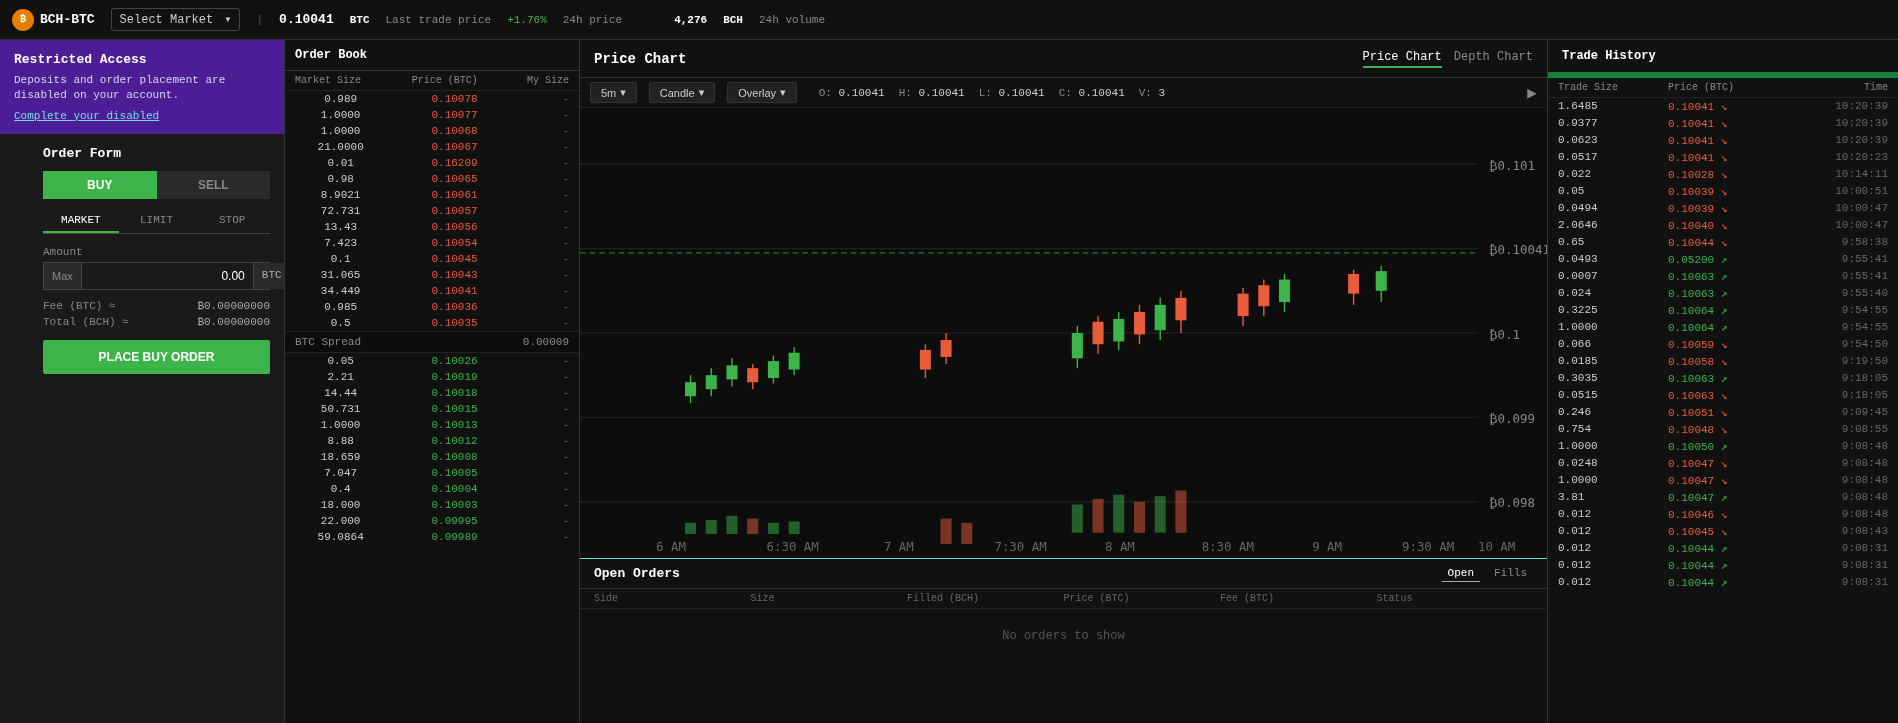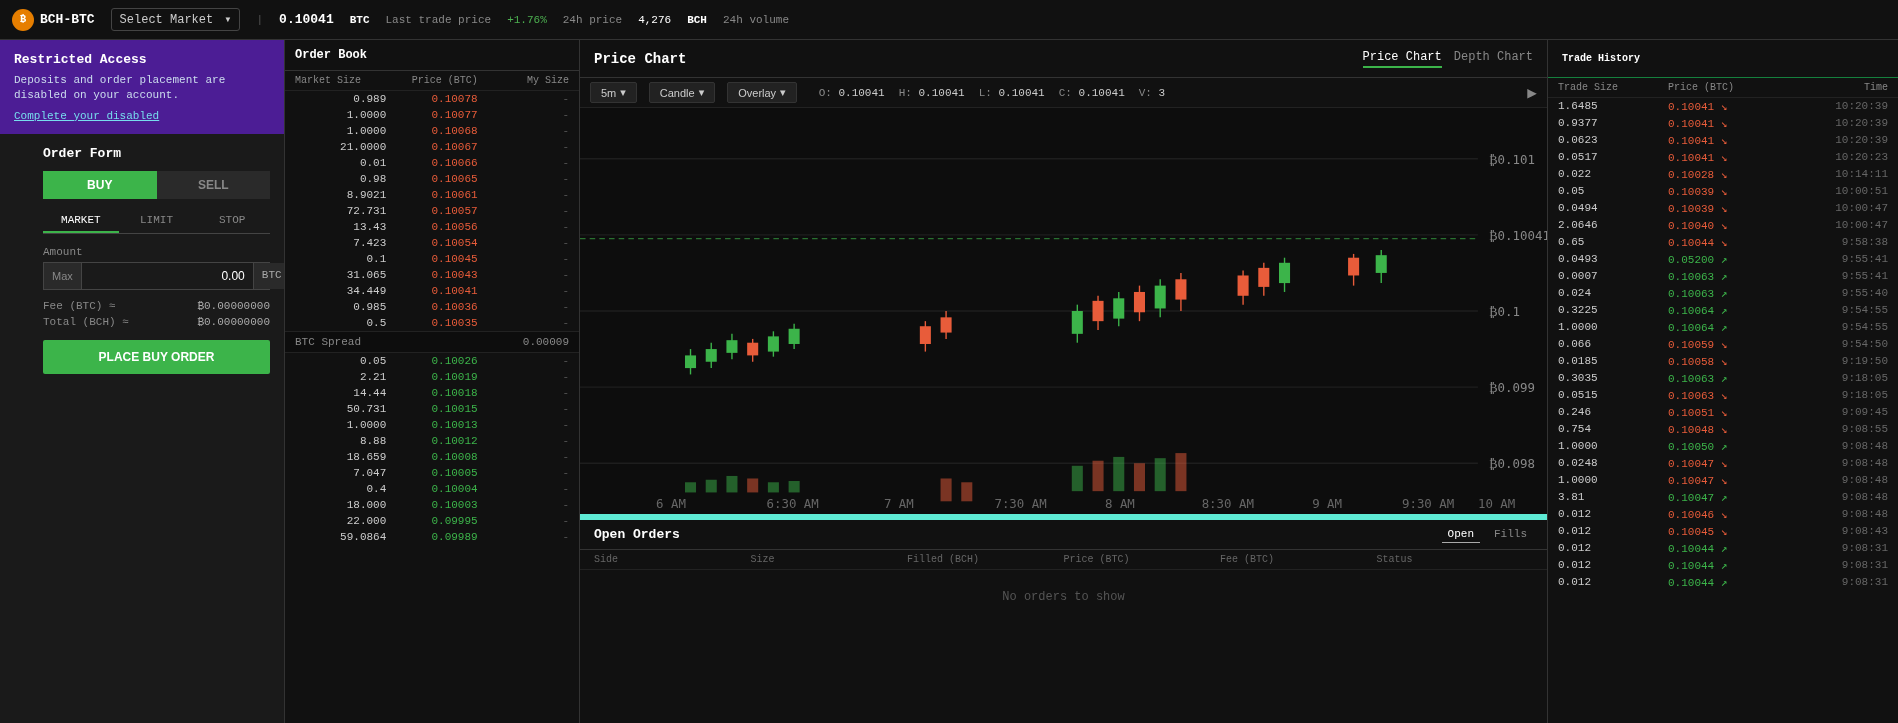--- a/index.html
+++ b/index.html
@@ -12,21 +12,21 @@
     }
     #header .logo { color: #fff; font-weight: bold; font-size: 13px; display: flex; align-items: center; gap: 6px; }
     #header .logo-icon { width: 22px; height: 22px; background: #e67e00; border-radius: 50%; display: flex; align-items: center; justify-content: center; font-size: 10px; color: #fff; font-weight: bold; }
     #header .pair { color: #fff; font-weight: bold; font-size: 13px; }
     #header .select-market { color: #ccc; font-size: 12px; cursor: pointer; display: flex; align-items: center; gap: 11px; border: 1px solid #444; padding: 3px 8px; border-radius: 3px; }
     #header .sep { color: #555; }
     #header .last-price { color: #fff; font-weight: bold; font-size: 13px; }
     #header .last-price-label { color: #888; font-size: 11px; }
     #header .change-positive { color: #4caf50; font-weight: normal; }
     #header .price-24h-label { color: #888; font-size: 11px; }
-    #header .volume { color: #fff; font-weight: normal; }
+    #header .volume { color: #fff; font-weight: bold; margin-left: 36px; }
     #header .volume-label { color: #888; font-size: 11px; }
 
     
     #main { display: flex; height: calc(100vh - 40px); }
 
     
     #sidebar { width: 285px; min-width: 285px; background: #1a1a1a; border-right: 1px solid #333; display: flex; flex-direction: column; overflow: hidden; }
     #restricted-access { background: #4c1d95; padding: 12px 14px; }
     #restricted-access h3 { color: #fff; font-size: 13px; margin-bottom: 6px; }
     #restricted-access p { color: #cde; font-size: 11px; line-height: 1.4; margin-bottom: 6px; }
@@ -56,21 +56,21 @@
     .place-order-btn { width: 100%; background: #3cb44a; color: #fff; border: none; padding: 10px 0; cursor: pointer; font-size: 12px; font-weight: bold; margin-top: 10px; border-radius: 2px; }
 
     
     #order-book { width: 295px; min-width: 295px; background: #111; border-right: 1px solid #333; overflow-y: auto; }
     #order-book-header { padding: 8px 10px; border-bottom: 1px solid #333; font-weight: bold; color: #fff; font-size: 12px; }
     .ob-col-headers { display: flex; padding: 4px 10px; color: #888; font-size: 10px; border-bottom: 1px solid #222; }
     .ob-col-headers span { flex: 1; text-align: right; }
     .ob-col-headers span:first-child { text-align: left; }
     .ob-row { display: flex; padding: 2px 10px; cursor: pointer; }
     .ob-row span { flex: 1; text-align: right; font-size: 11px; }
-    .ob-row span:first-child { text-align: right; color: #ccc; }
+    .ob-row span:first-child { text-align: center; color: #ccc; }
     .ob-row span:nth-child(2) { color: #e85c3a; }
     .ob-row span:last-child { color: #555; }
     .ob-spread { display: flex; justify-content: space-between; padding: 4px 10px; color: #888; font-size: 11px; border-top: 1px solid #222; border-bottom: 1px solid #222; background: #0d0d0d; }
     .ob-buy span:nth-child(2) { color: #3cb44a !important; }
 
     
     #chart-area { flex: 1; display: flex; flex-direction: column; background: #111; border-right: 1px solid #333; overflow: hidden; }
     #chart-tabs { display: flex; justify-content: space-between; align-items: center; padding: 0 14px; height: 38px; border-bottom: 1px solid #333; }
     #chart-tabs .chart-title { color: #fff; font-weight: bold; font-size: 14px; }
     #chart-tabs .tab-links { display: flex; gap: 12px; }
@@ -82,33 +82,33 @@
     .chart-ohlcv { display: flex; gap: 14px; margin-left: 10px; color: #888; font-size: 11px; }
     .chart-ohlcv span { }
     .chart-ohlcv .val { color: #ccc; }
     .chart-nav-arrow { color: #888; font-size: 16px; cursor: pointer; margin-left: auto; }
 
     #chart-canvas { flex: 1; position: relative; background: #0d0d0d; overflow: hidden; }
 
     
     #chart-svg { width: 100%; height: 100%; }
 
-    #open-orders { height: 209px; border-top: 6px solid #5eead4; background: #111; overflow: hidden; }
+    #open-orders { height: 165px; border-top: 1px solid #5eead4; background: #111; overflow: hidden; }
     #oo-header { display: flex; justify-content: space-between; align-items: center; padding: 6px 14px; border-bottom: 1px solid #333; }
     #oo-header .oo-title { color: #fff; font-weight: bold; font-size: 13px; }
     #oo-header .oo-tabs { display: flex; gap: 8px; }
     #oo-header .oo-tab { font-size: 11px; color: #888; cursor: pointer; padding: 2px 6px; }
     #oo-header .oo-tab.active { color: #fff; border-bottom: 1px solid #aaa; }
     .oo-col-headers { display: flex; padding: 4px 14px; color: #666; font-size: 10px; border-bottom: 1px solid #222; gap: 0; }
     .oo-col-headers span { flex: 1; }
     .oo-empty { text-align: center; color: #555; font-size: 12px; padding: 20px; }
 
     
     #trade-history { width: 350px; min-width: 350px; background: #111; overflow-y: auto; }
-    #th-header { padding: 8px 14px; border-bottom: 1px solid #15803d; font-weight: bold; color: #fff; font-size: 10px; height: 38px; display: flex; align-items: center; }
+    #th-header { padding: 8px 14px; border-bottom: 6px solid #15803d; font-weight: bold; color: #fff; font-size: 12px; height: 38px; display: flex; align-items: center; }
     .th-col-headers { display: flex; padding: 4px 10px; color: #888; font-size: 10px; border-bottom: 1px solid #222; }
     .th-col-headers span { flex: 1; }
     .th-col-headers span:last-child { text-align: right; }
     .th-row { display: flex; padding: 2px 10px; cursor: pointer; }
     .th-row span { flex: 1; font-size: 11px; color: #ccc; }
     .th-row span.price-red { color: #e85c3a; }
     .th-row span.price-green { color: #3cb44a; }
     .th-row span:last-child { text-align: right; color: #666; }
 
     
@@ -200,21 +200,21 @@
           <span style="color:#e85c3a">0.10068</span>
           <span style="color:#555">-</span>
         </div>
       <div class="ob-row">
           <span>21.0000</span>
           <span style="color:#e85c3a">0.10067</span>
           <span style="color:#555">-</span>
         </div>
       <div class="ob-row">
           <span>0.01</span>
-          <span style="color:#e85c3a">0.10066</span>
+          <span style="color:#e85c3a">0.16209</span>
           <span style="color:#555">-</span>
         </div>
       <div class="ob-row">
           <span>0.98</span>
           <span style="color:#e85c3a">0.10065</span>
           <span style="color:#555">-</span>
         </div>
       <div class="ob-row">
           <span>8.9021</span>
           <span style="color:#e85c3a">0.10061</span>

